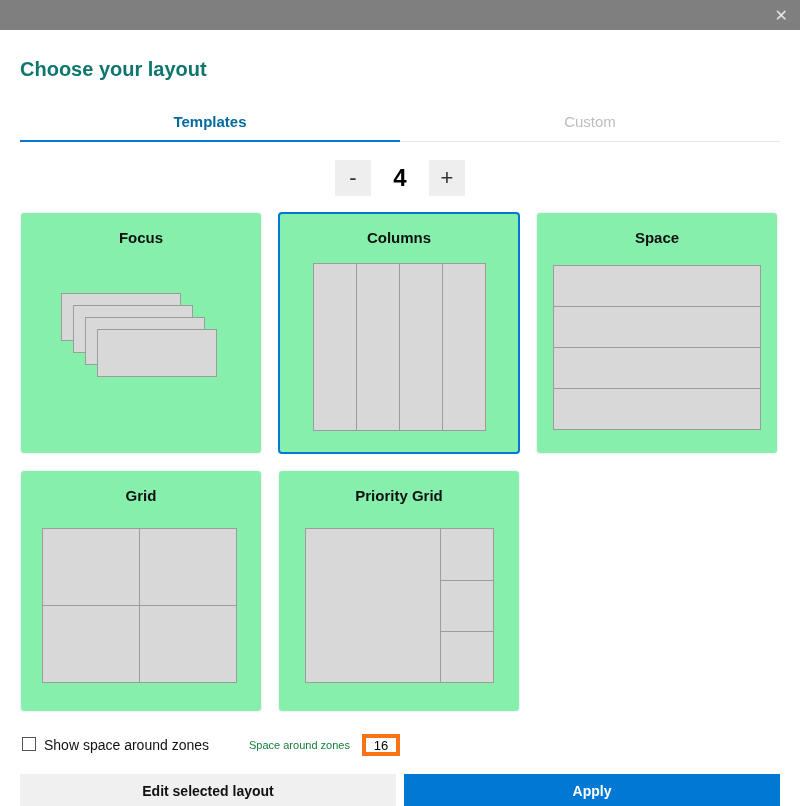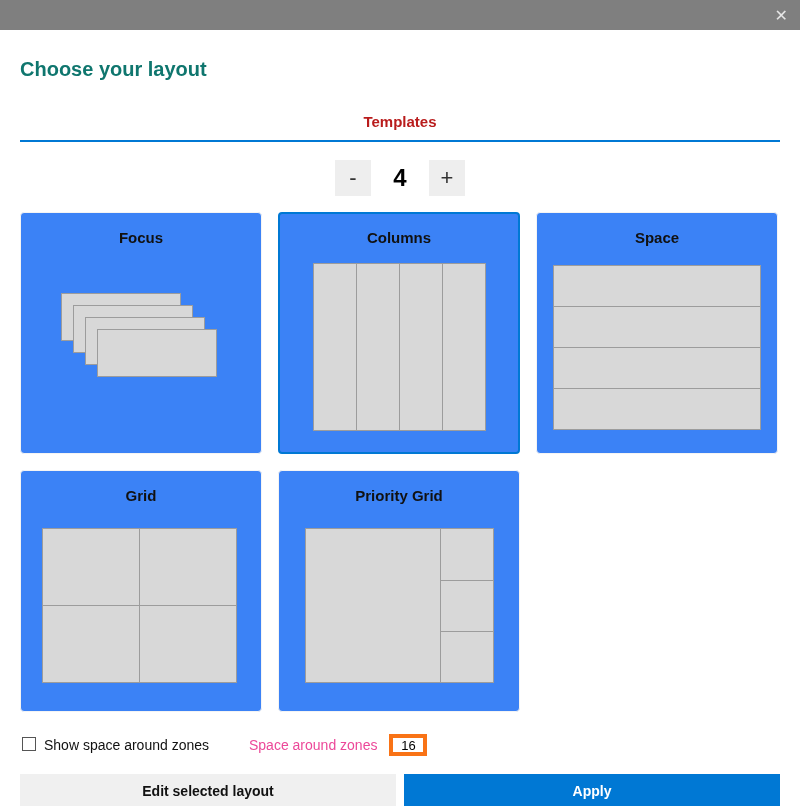--- a/index.html
+++ b/index.html
@@ -22,21 +22,21 @@
     .tabs { display: flex; border-bottom: 1px solid #e6e6e6; }
     .tab {
       flex: 1;
       text-align: center;
       padding: 8px 0 10px 0;
       font-size: 15px;
       color: #bdbdbd;
       cursor: pointer;
     }
     .tab.active {
-      color: #b91c1c;
+      color: #0369a1;
       font-weight: 600;
       border-bottom: 2px solid #0078d4;
       margin-bottom: -1px;
     }
 
     .counter-row {
       display: flex;
       justify-content: center;
       align-items: center;
       gap: 14px;
@@ -52,21 +52,21 @@
     .counter-val { font-size: 24px; font-weight: 600; width: 30px; text-align: center; }
 
     .templates-grid {
       display: flex;
       flex-wrap: wrap;
       gap: 16px;
     }
     .tmpl {
       width: 242px;
       height: 242px;
-      background: #3b82f6;
+      background: #86efac;
       border: 1px solid #f4f4f4;
       border-radius: 4px;
       display: flex;
       flex-direction: column;
       align-items: center;
       padding-top: 16px;
       cursor: pointer;
     }
     .tmpl.selected {
       border: 2px solid #0078d4;
@@ -145,21 +145,21 @@
     }
     .check-wrap { display: flex; gap: 8px; }
     .chkbox {
       width: 14px; height: 14px;
       border: 1px solid #555;
       background: #fff;
     }
     .chk-label { font-size: 14px; color: #111; }
 
     .space-wrap { display: flex; align-items: center; gap: 12px; }
-    .space-label { font-size: 14px; color: #ec4899; }
+    .space-label { font-size: 11px; color: #15803d; }
     .space-input {
       width: 38px; height: 22px;
       border: 4px solid #f97316;
       text-align: center;
       font-size: 13px;
       display: flex; align-items: center; justify-content: center;
     }
 
     .action-row {
       display: flex;
@@ -182,20 +182,21 @@
 <div class="titlebar">
   <span class="close-x">✕</span>
 </div>
 
 <div class="content">
 
   <h1 class="page-title">Choose your layout</h1>
 
   <div class="tabs">
     <div class="tab active">Templates</div>
+    <div class="tab">Custom</div>
   </div>
 
   <div class="counter-row">
     <div class="counter-btn">-</div>
     <div class="counter-val">4</div>
     <div class="counter-btn">+</div>
   </div>
 
   <div class="templates-grid">
 

